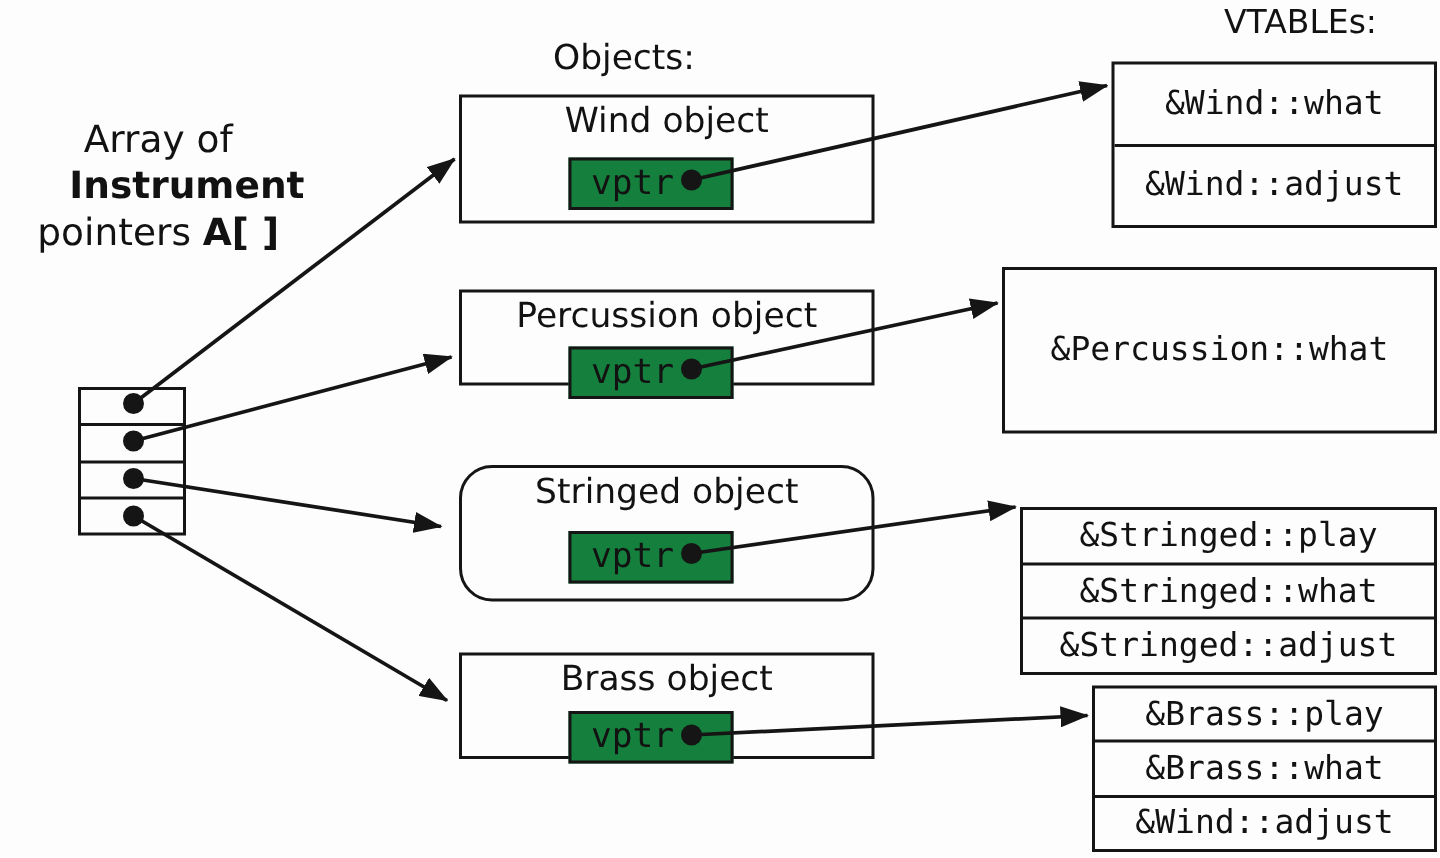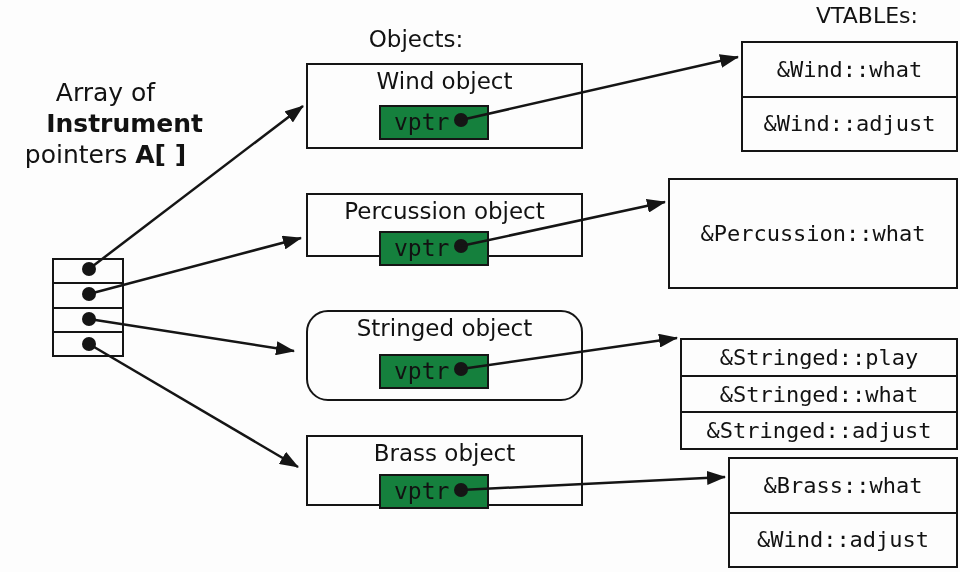--- a/index.html
+++ b/index.html
@@ -90,20 +90,21 @@
     <div class="vt-row">&amp;Percussion::what</div>
   </div>
 
   <div class="vtable" style="left:680px;top:318px;width:278px;height:112px;margin-top:20px;">
     <div class="vt-row">&amp;Stringed::play</div>
     <div class="vt-row">&amp;Stringed::what</div>
     <div class="vt-row">&amp;Stringed::adjust</div>
   </div>
 
   <div class="vtable" style="left:728px;top:457px;width:230px;height:111px;">
+    <div class="vt-row">&amp;Brass::play</div>
     <div class="vt-row">&amp;Brass::what</div>
     <div class="vt-row">&amp;Wind::adjust</div>
   </div>
 
   <svg id="wires" width="960" height="572" viewBox="0 0 960 572">
     <defs>
       <marker id="arrow" markerWidth="19" markerHeight="14" refX="18" refY="7" orient="auto" markerUnits="userSpaceOnUse">
         <path d="M0,0 L19,7 L0,14 Z" fill="#151515"></path>
       </marker>
     </defs>

